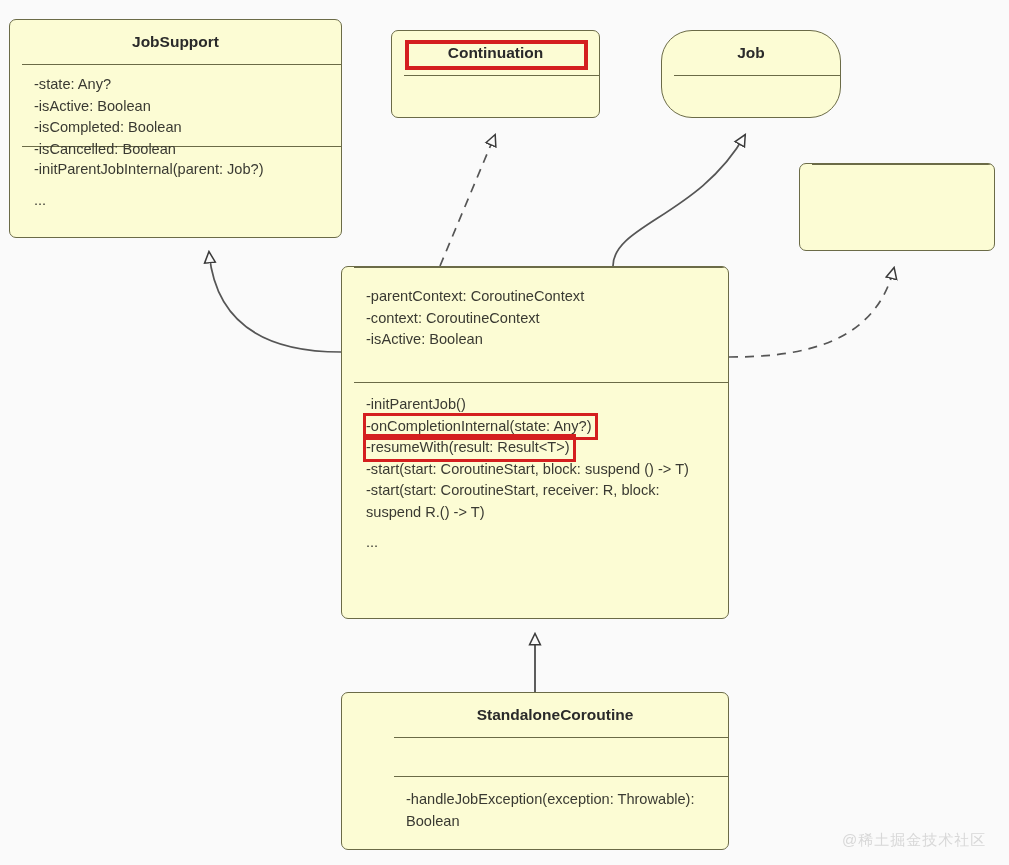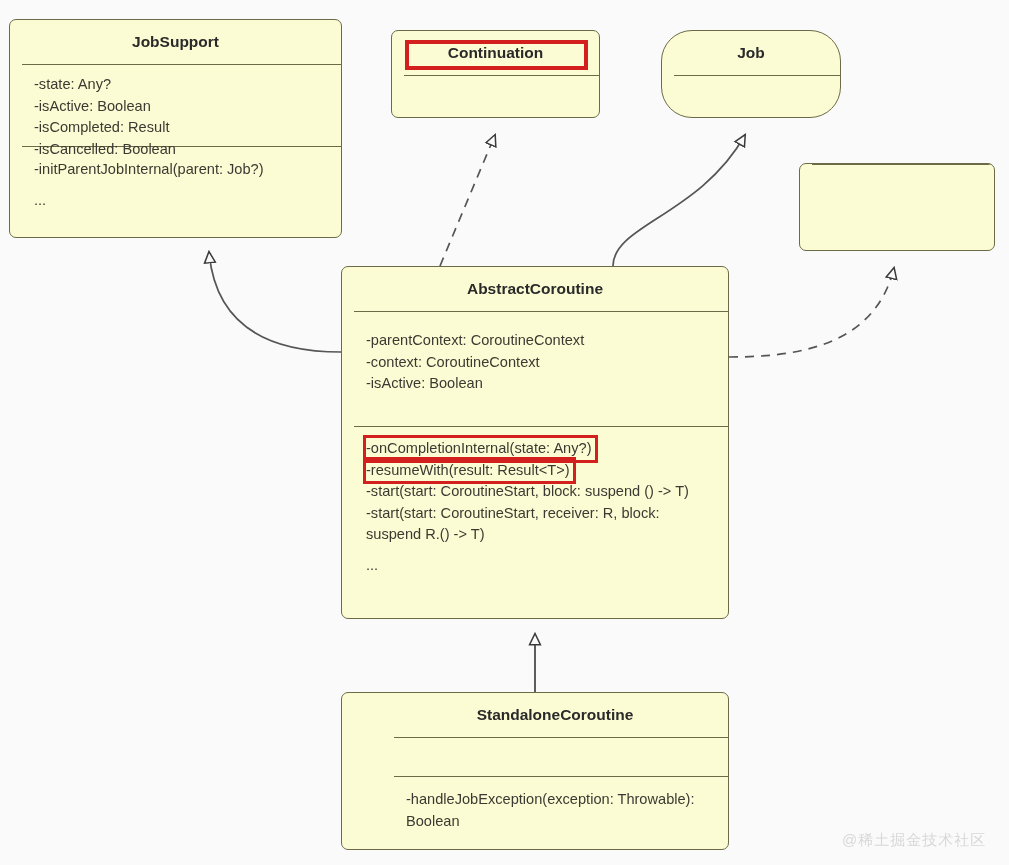--- a/index.html
+++ b/index.html
@@ -103,21 +103,21 @@
     <path d="M 535,693 L 535,634" fill="none" stroke="#555555" stroke-width="1.9" marker-end="url(#hollowTri)"></path>
   </svg>
 
   <div class="uml-class" style="left:9px; top:19px; width:333px; height:219px;">
     <div class="uml-title" style="height:44px;">
       <span>JobSupport</span>
     </div>
     <div class="uml-compartment" style="height:82px;">
       <span class="uml-row">-state: Any?</span>
       <span class="uml-row">-isActive: Boolean</span>
-      <span class="uml-row">-isCompleted: Result</span>
+      <span class="uml-row">-isCompleted: Boolean</span>
       <span class="uml-row">-isCancelled: Boolean</span>
     </div>
     <div class="uml-compartment" style="height:92px; padding-top:12px;">
       <span class="uml-row">-initParentJobInternal(parent: Job?)</span>
       <span class="spacer-row"></span>
       <span class="uml-row">...</span>
     </div>
   </div>
 
   <div class="uml-class" style="left:391px; top:30px; width:209px; height:88px;">
@@ -133,29 +133,27 @@
       <span>Job</span>
     </div>
     <div class="uml-compartment" style="height:42px;"></div>
   </div>
 
   <div class="uml-class" style="left:799px; top:163px; width:196px; height:88px;">
     <div class="uml-compartment" style="height:42px;"></div>
   </div>
 
   <div class="uml-class" style="left:341px; top:266px; width:388px; height:353px;">
-    <div class="uml-title" style="height:44px;">
-      <span>AbstractCoroutine</span>
-    </div>
     <div class="uml-compartment" style="height:115px; padding-top:18px;">
       <span class="uml-row">-parentContext: CoroutineContext</span>
       <span class="uml-row">-context: CoroutineContext</span>
       <span class="uml-row">-isActive: Boolean</span>
     </div>
     <div class="uml-compartment" style="height:194px; padding-top:11px;">
+      <span class="uml-row">-initParentJob()</span>
       <span class="uml-row highlight">-onCompletionInternal(state: Any?)</span>
       <span class="uml-row highlight">-resumeWith(result: Result&lt;T&gt;)</span>
       <span class="uml-row">-start(start: CoroutineStart, block: suspend () -&gt; T)</span>
       <span class="uml-row">-start(start: CoroutineStart, receiver: R, block: suspend R.() -&gt; T)</span>
       <span class="spacer-row"></span>
       <span class="uml-row">...</span>
     </div>
   </div>
 
   <div class="uml-class" style="left:341px; top:692px; width:388px; height:158px;padding-left:40px;">

